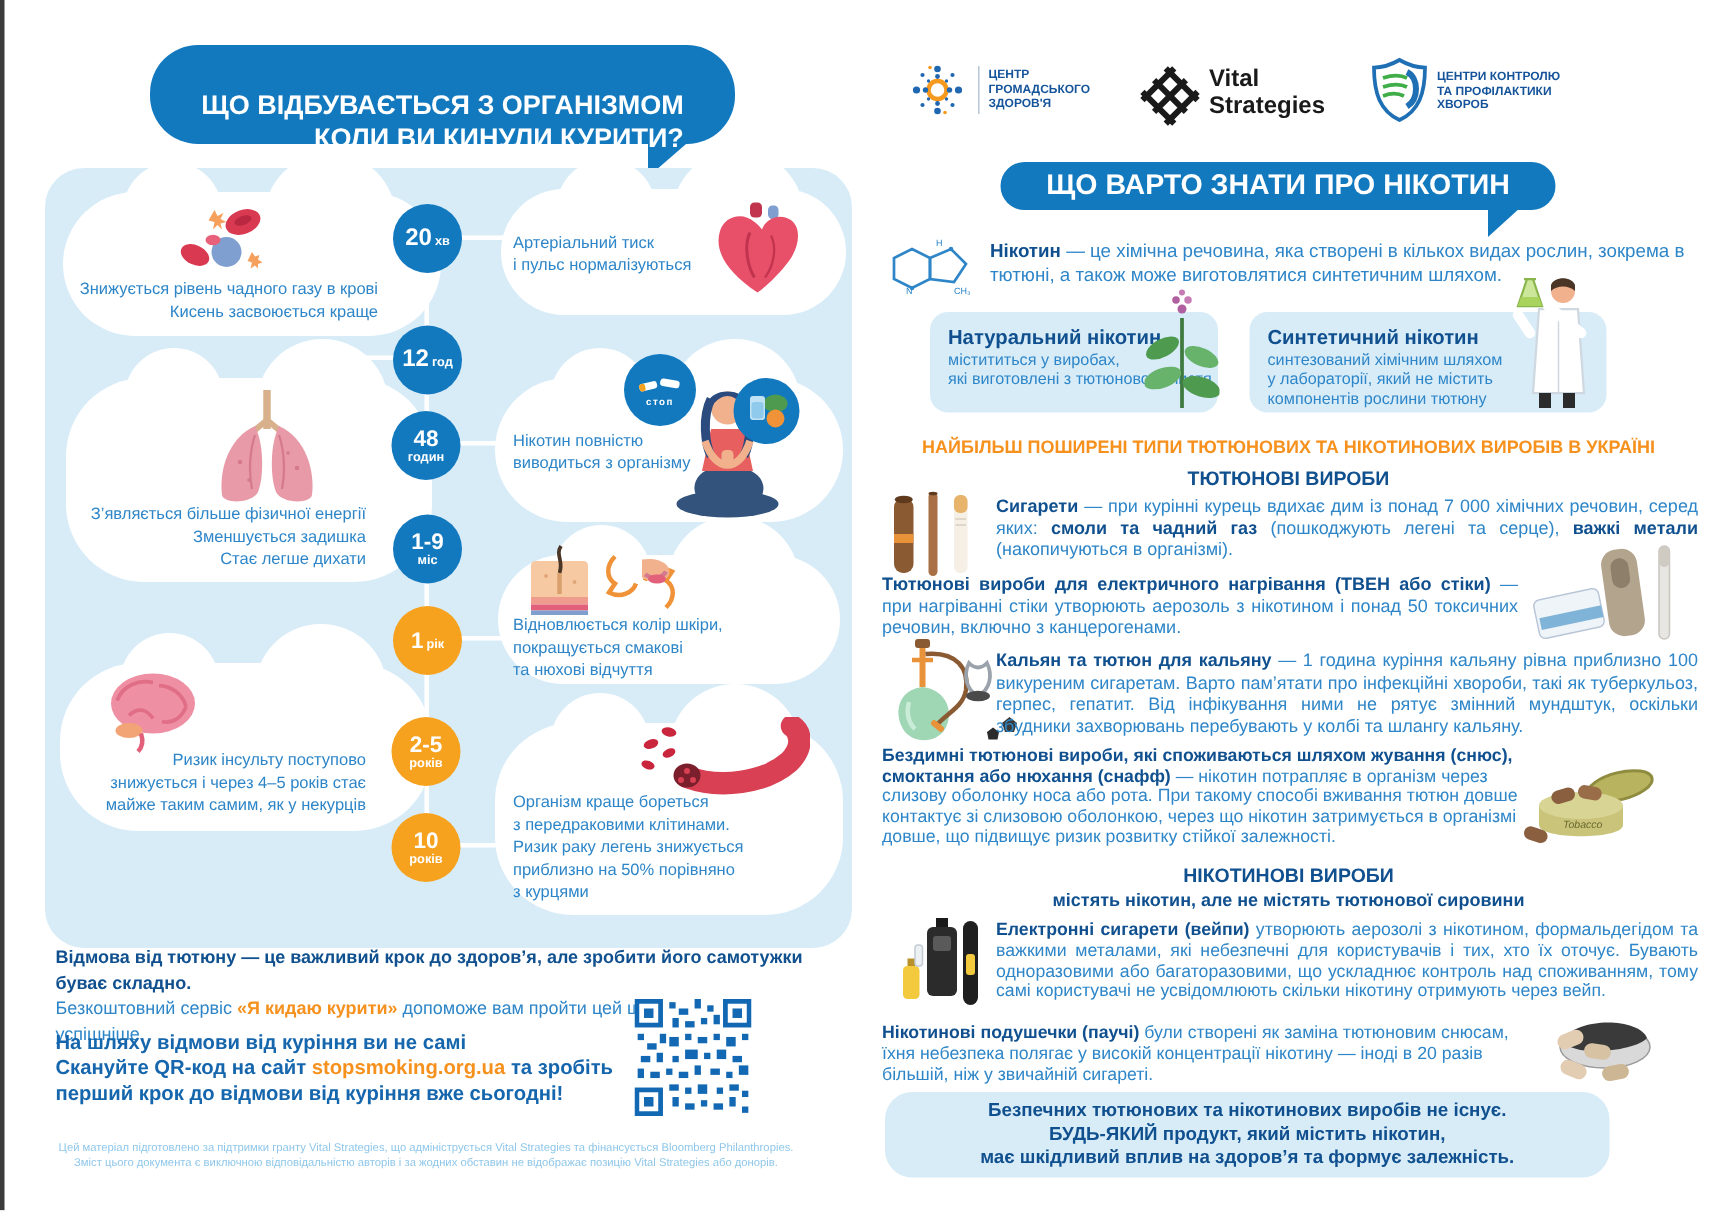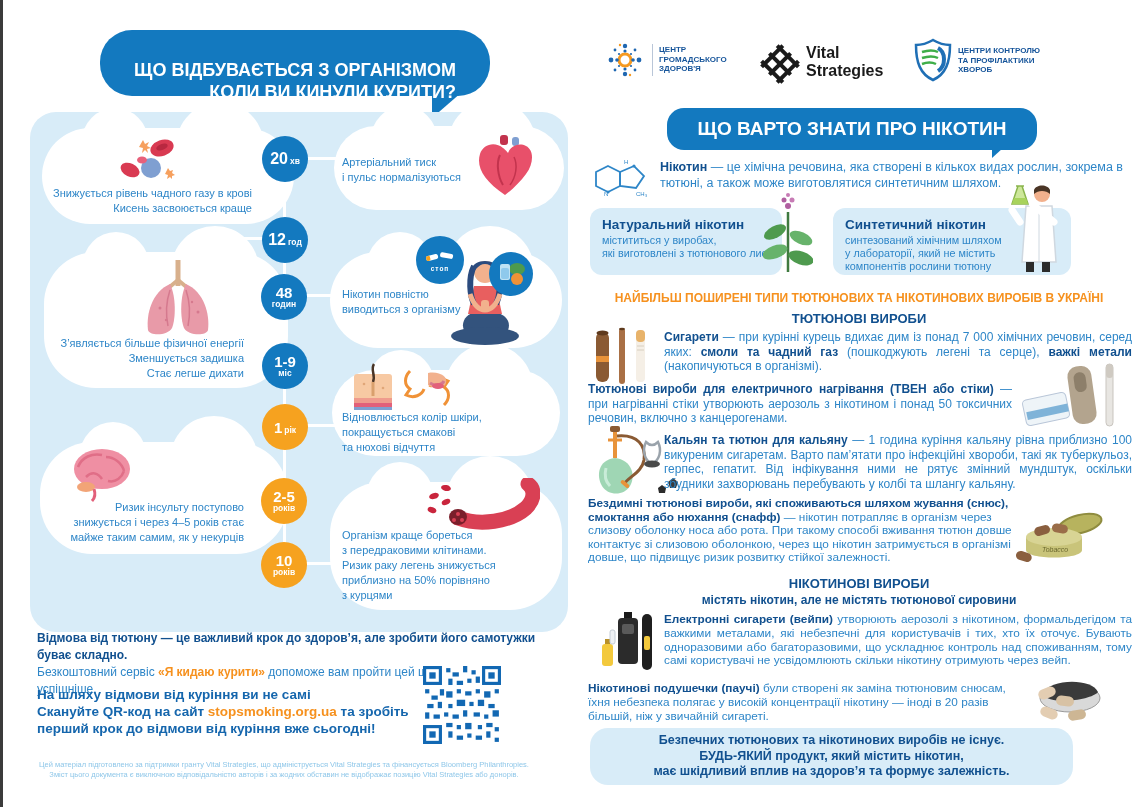--- a/index.html
+++ b/index.html
@@ -34,21 +34,21 @@
   .quitNote{position:absolute;left:37px;top:630px;width:505px;font-size:12px;line-height:17px;}
   .navyB{color:#11508f;font-weight:bold;}
   .blueN{color:#2e86c8;}
   .orangeB{color:#f6911e;font-weight:bold;}
   .cta{position:absolute;left:37px;top:686px;width:388px;color:#1566ad;font-weight:bold;font-size:13.5px;line-height:17px;}
   .disc{position:absolute;left:30px;top:760px;width:508px;text-align:center;color:#8fc7e9;font-size:7.5px;line-height:10px;}
 
   
   .logoTxt{position:absolute;color:#15549a;font-weight:bold;font-size:8px;line-height:9.5px;}
   .vsTxt{position:absolute;color:#1a1a1a;font-weight:600;font-size:16px;line-height:18px;}
-  .pill{position:absolute;left:667px;top:108px;width:370px;height:42px;background:#1379bf;border-radius:17px;
+  .pill{position:absolute;left:667px;top:108px;width:370px;height:32px;background:#1379bf;border-radius:17px;
       display:flex;align-items:center;justify-content:center;color:#fff;font-weight:bold;font-size:19px;}
   .tailR{position:absolute;left:992px;top:138px;width:0;height:0;
       border-left:22px solid #1379bf;border-bottom:20px solid transparent;}
   .para{position:absolute;color:#2e86c8;font-size:12px;line-height:14.5px;}
   .just{text-align:justify;}
   .card{position:absolute;background:#d8ecf8;border-radius:12px;}
   .cardH{color:#11508f;font-weight:bold;font-size:13.5px;margin:9px 0 2px 12px;}
   .cardB{color:#2e86c8;font-size:10.8px;line-height:13px;margin-left:12px;}
   .hOrange{position:absolute;left:585px;width:548px;text-align:center;color:#f6911e;font-weight:bold;font-size:12px;}
   .hNavy{position:absolute;left:585px;width:548px;text-align:center;color:#11508f;font-weight:bold;font-size:13px;}
@@ -383,21 +383,21 @@
     <text x="10" y="44" font-size="6" fill="#2e86c8">N</text>
     <text x="30" y="12" font-size="6" fill="#2e86c8">H</text>
     <text x="42" y="44" font-size="6" fill="#2e86c8">CH₃</text>
     <circle cx="40" cy="14" r="1.5" fill="#2e86c8"></circle>
       <circle cx="14" cy="40" r="1.5" fill="#2e86c8"></circle>
   </svg>
   <div class="para" style="left:660px;top:160px;width:472px;font-size:12.5px;line-height:15.5px;">
     <span class="navyB">Нікотин</span><span> — це хімічна речовина, яка створені в кількох видах рослин, зокрема в тютюні, а також може виготовлятися синтетичним шляхом.</span>
   </div>
 
-  <div class="card" style="left:590px;top:208px;width:192px;height:67px;">
+  <div class="card" style="left:620px;top:208px;width:192px;height:67px;">
     <div class="cardH">Натуральний нікотин</div>
     <div class="cardB pre">містититься у виробах,
 які виготовлені з тютюнового листя</div>
   </div>
   <svg class="abs" style="left:763px;top:192px;" width="50" height="82" viewBox="0 0 50 82">
     <path d="M25 20 V80" stroke="#3f7a3f" stroke-width="2.5"></path>
     <ellipse cx="12" cy="40" rx="12" ry="6" fill="#4e9a4e" transform="rotate(-28 12 40)"></ellipse>
     <ellipse cx="38" cy="46" rx="12" ry="6" fill="#67b36b" transform="rotate(24 38 46)"></ellipse>
     <ellipse cx="12" cy="60" rx="13" ry="6.5" fill="#67b36b" transform="rotate(-20 12 60)"></ellipse>
     <ellipse cx="38" cy="66" rx="13" ry="6.5" fill="#4e9a4e" transform="rotate(18 38 66)"></ellipse>

